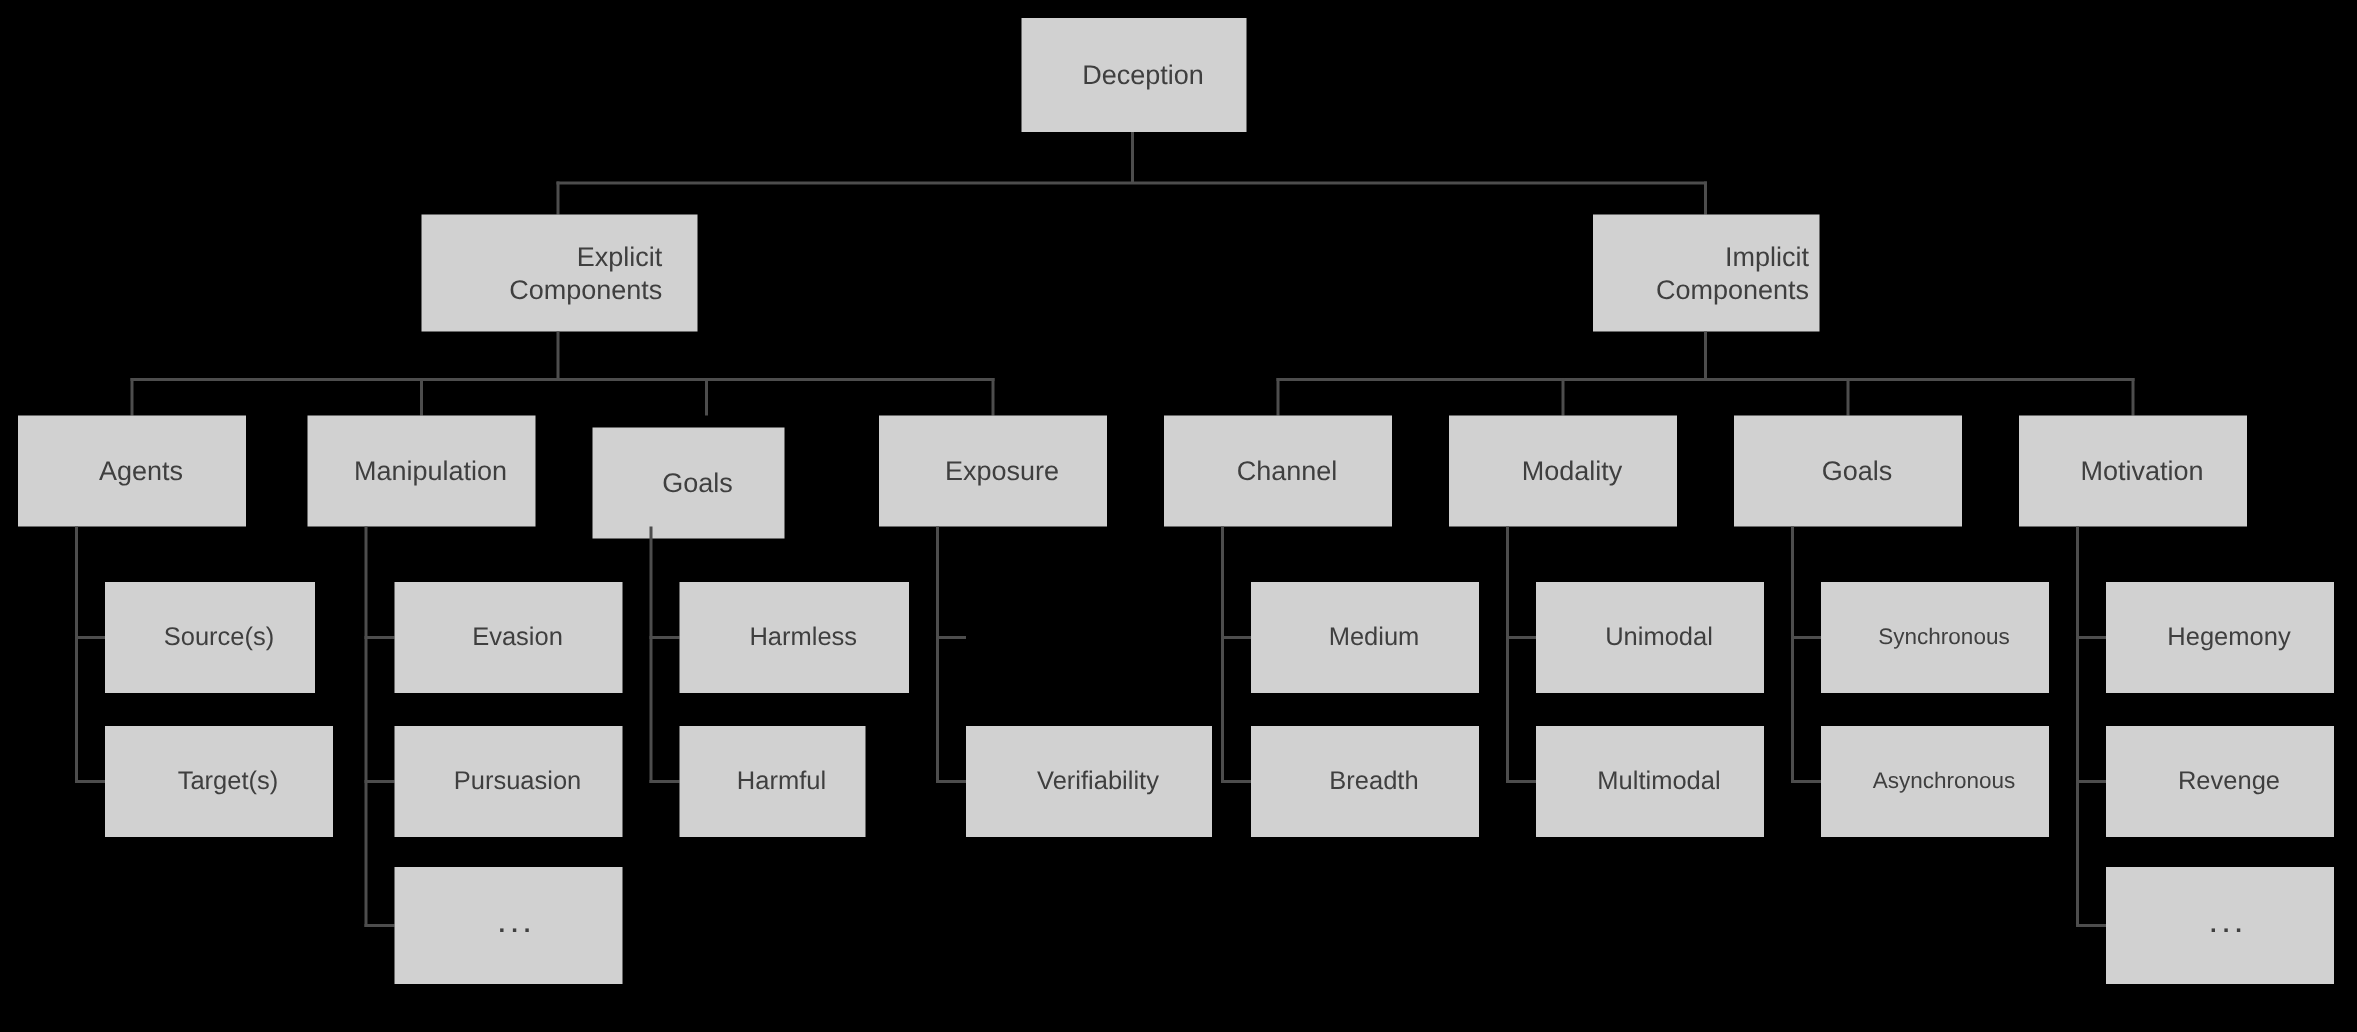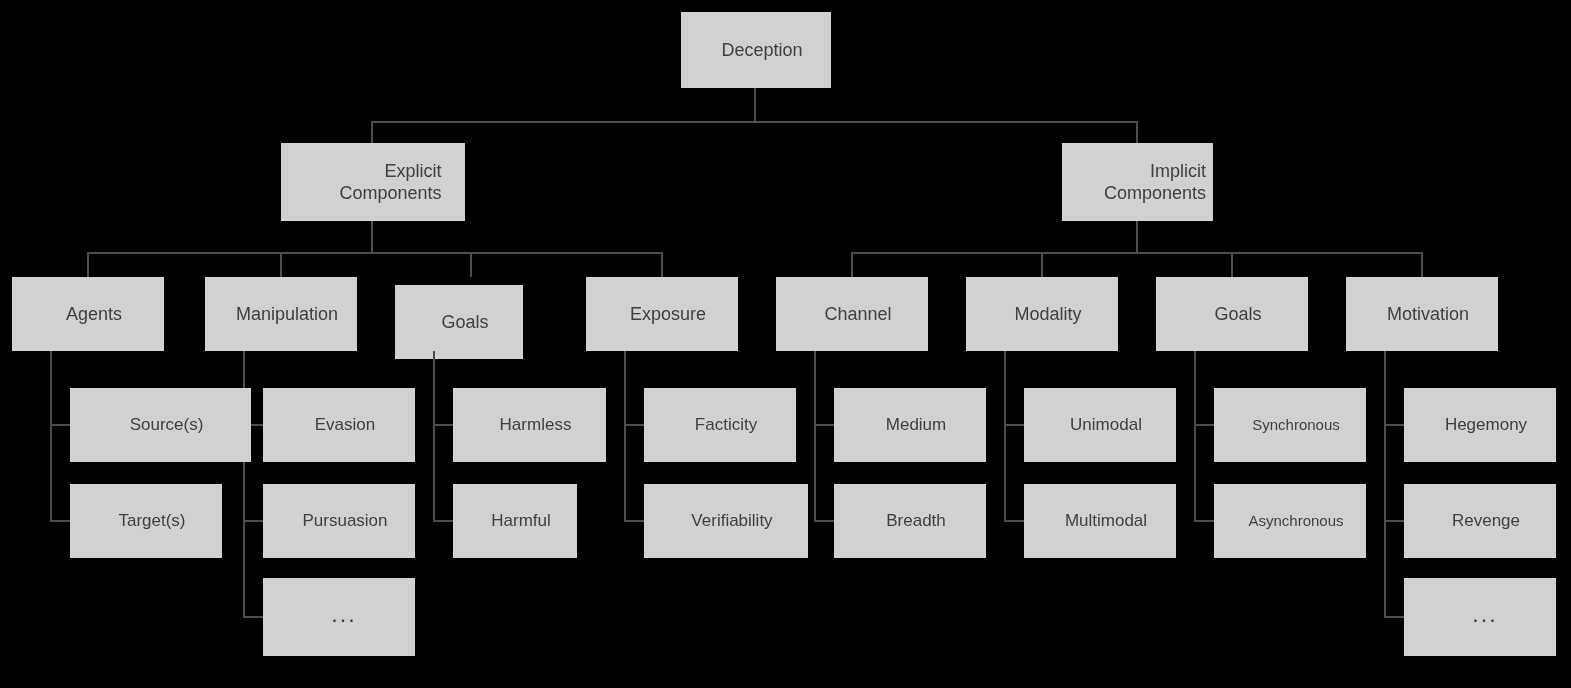--- a/index.html
+++ b/index.html
@@ -100,31 +100,30 @@
 
   <i class="line" style="left:1194px;top:351px;width:2px;height:171px"></i>
   <i class="line" style="left:1194px;top:424px;width:20px;height:2px"></i>
   <i class="line" style="left:1194px;top:520px;width:20px;height:2px"></i>
 
   <i class="line" style="left:1384px;top:351px;width:2px;height:267px"></i>
   <i class="line" style="left:1384px;top:424px;width:20px;height:2px"></i>
   <i class="line" style="left:1384px;top:520px;width:20px;height:2px"></i>
   <i class="line" style="left:1384px;top:616px;width:20px;height:2px"></i>
 
-  <div class="box leaf" style="left:70px;top:388px;width:181px;height:74px">Source(s)</div>
+  <div class="box leaf" style="left:70px;top:388px;width:140px;height:74px">Source(s)</div>
   <div class="box leaf" style="left:70px;top:484px;width:152px;height:74px">Target(s)</div>
 
   <div class="box leaf" style="left:263px;top:484px;width:152px;height:74px">Pursuasion</div>
   <div class="box leaf" style="left:263px;top:388px;width:152px;height:74px">Evasion</div>
   <div class="box leaf ellipsis" style="left:263px;top:578px;width:152px;height:78px">...</div>
 
   <div class="box leaf" style="left:453px;top:388px;width:153px;height:74px">Harmless</div>
   <div class="box leaf" style="left:453px;top:484px;width:124px;height:74px">Harmful</div>
 
-  <div class="box leaf" style="left:644px;top:388px;width:152px;height:74px">Facticity</div>
   <div class="box leaf" style="left:644px;top:484px;width:164px;height:74px">Verifiability</div>
 
   <div class="box leaf" style="left:834px;top:388px;width:152px;height:74px">Medium</div>
   <div class="box leaf" style="left:834px;top:484px;width:152px;height:74px">Breadth</div>
 
   <div class="box leaf" style="left:1024px;top:388px;width:152px;height:74px">Unimodal</div>
   <div class="box leaf" style="left:1024px;top:484px;width:152px;height:74px">Multimodal</div>
 
   <div class="box leaf small" style="left:1214px;top:388px;width:152px;height:74px">Synchronous</div>
   <div class="box leaf small" style="left:1214px;top:484px;width:152px;height:74px">Asynchronous</div>

